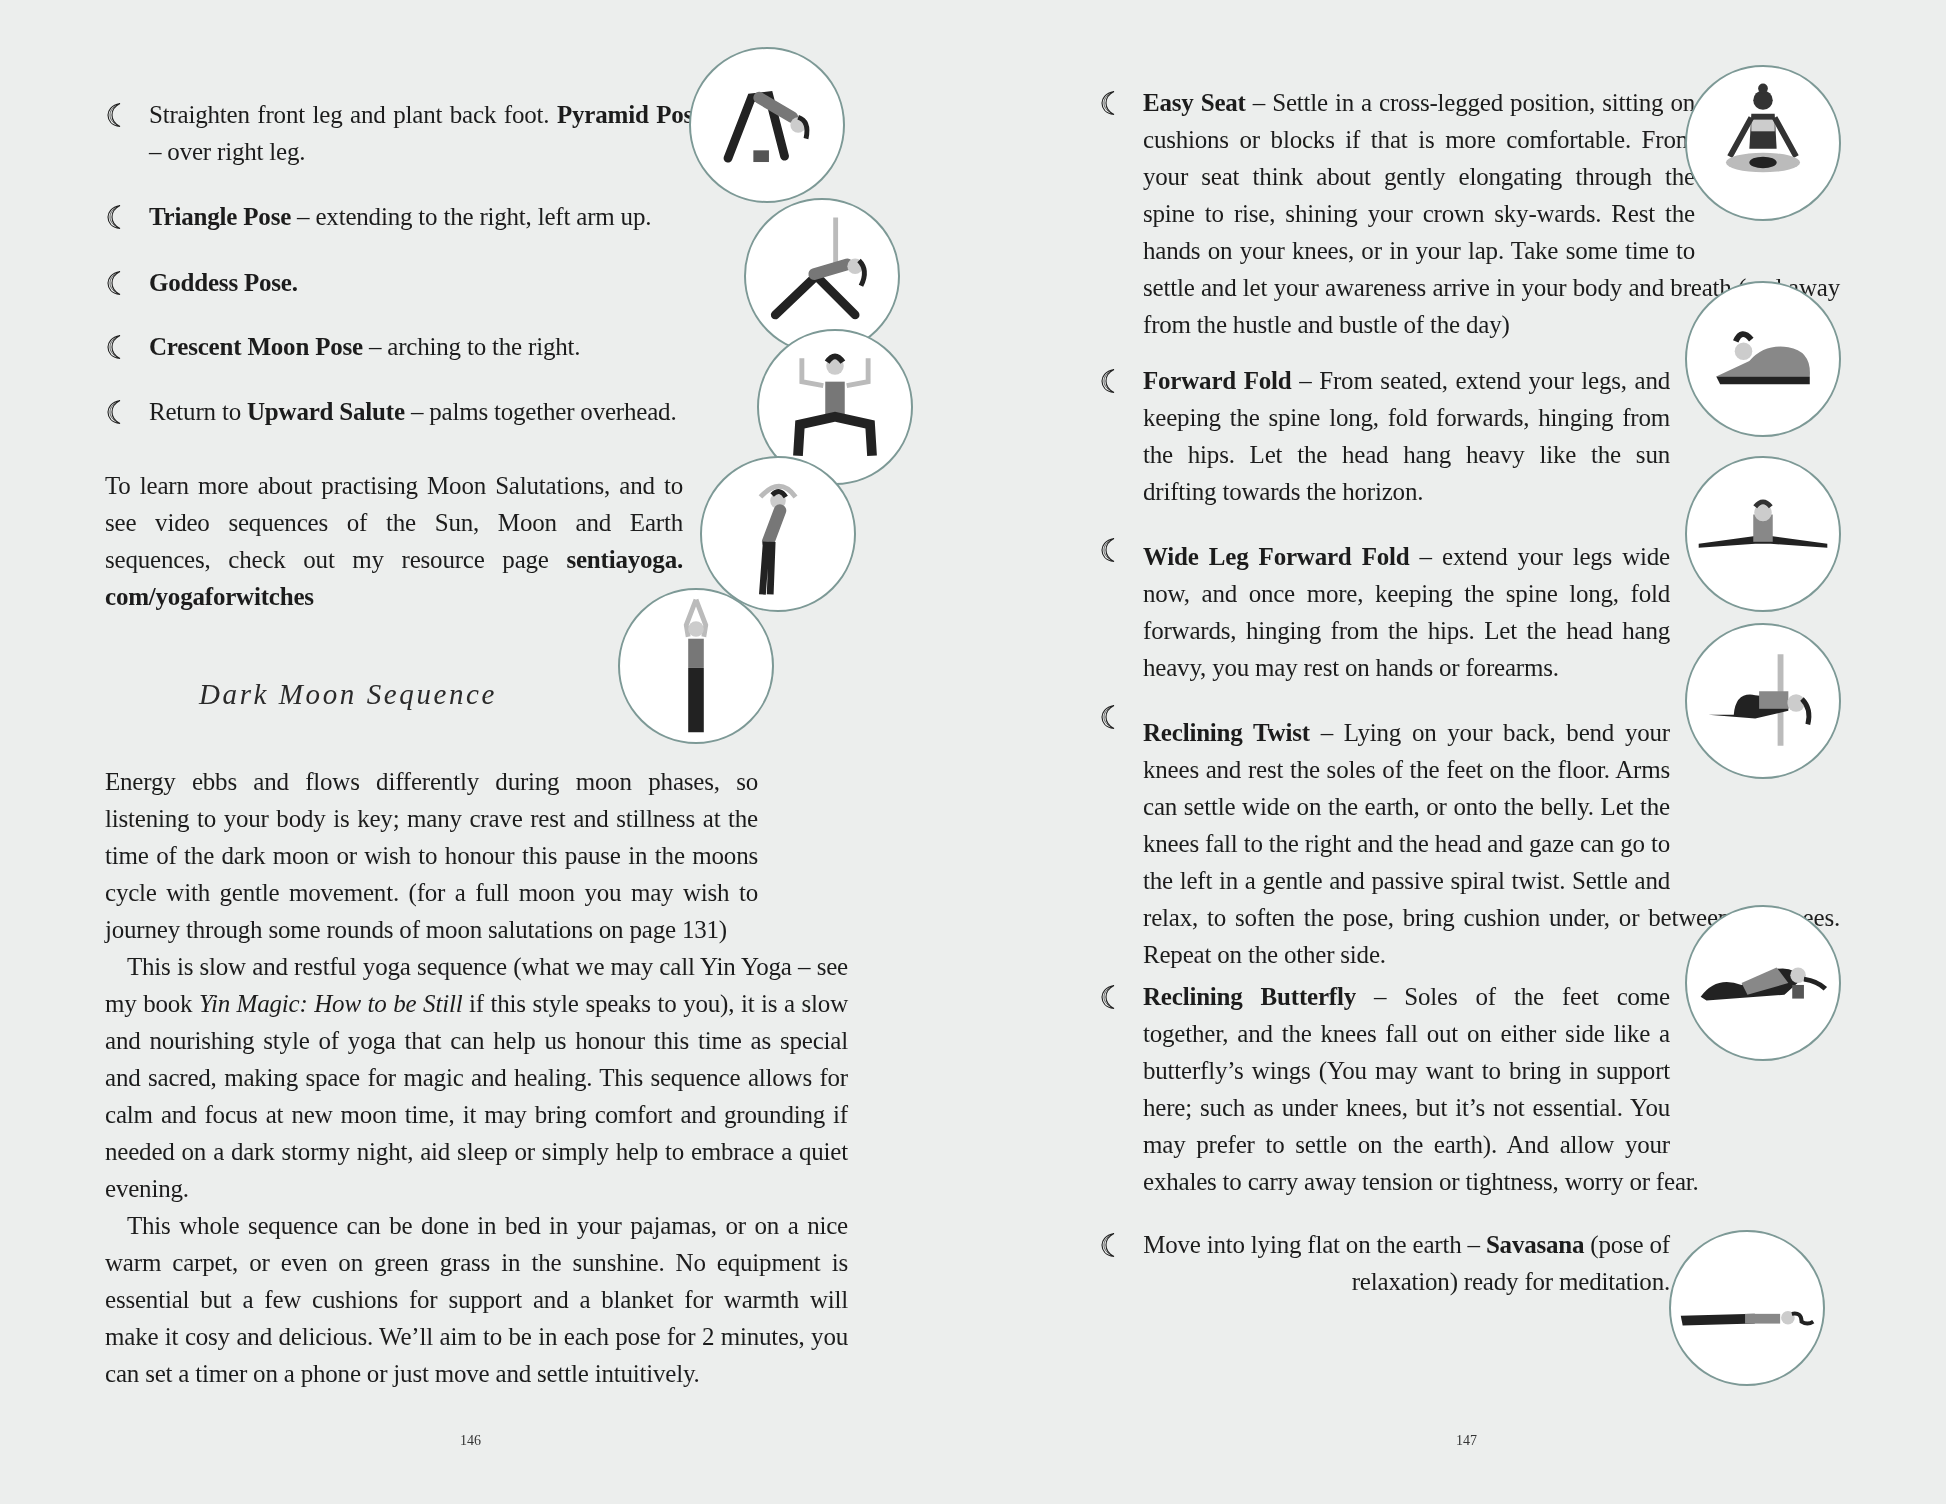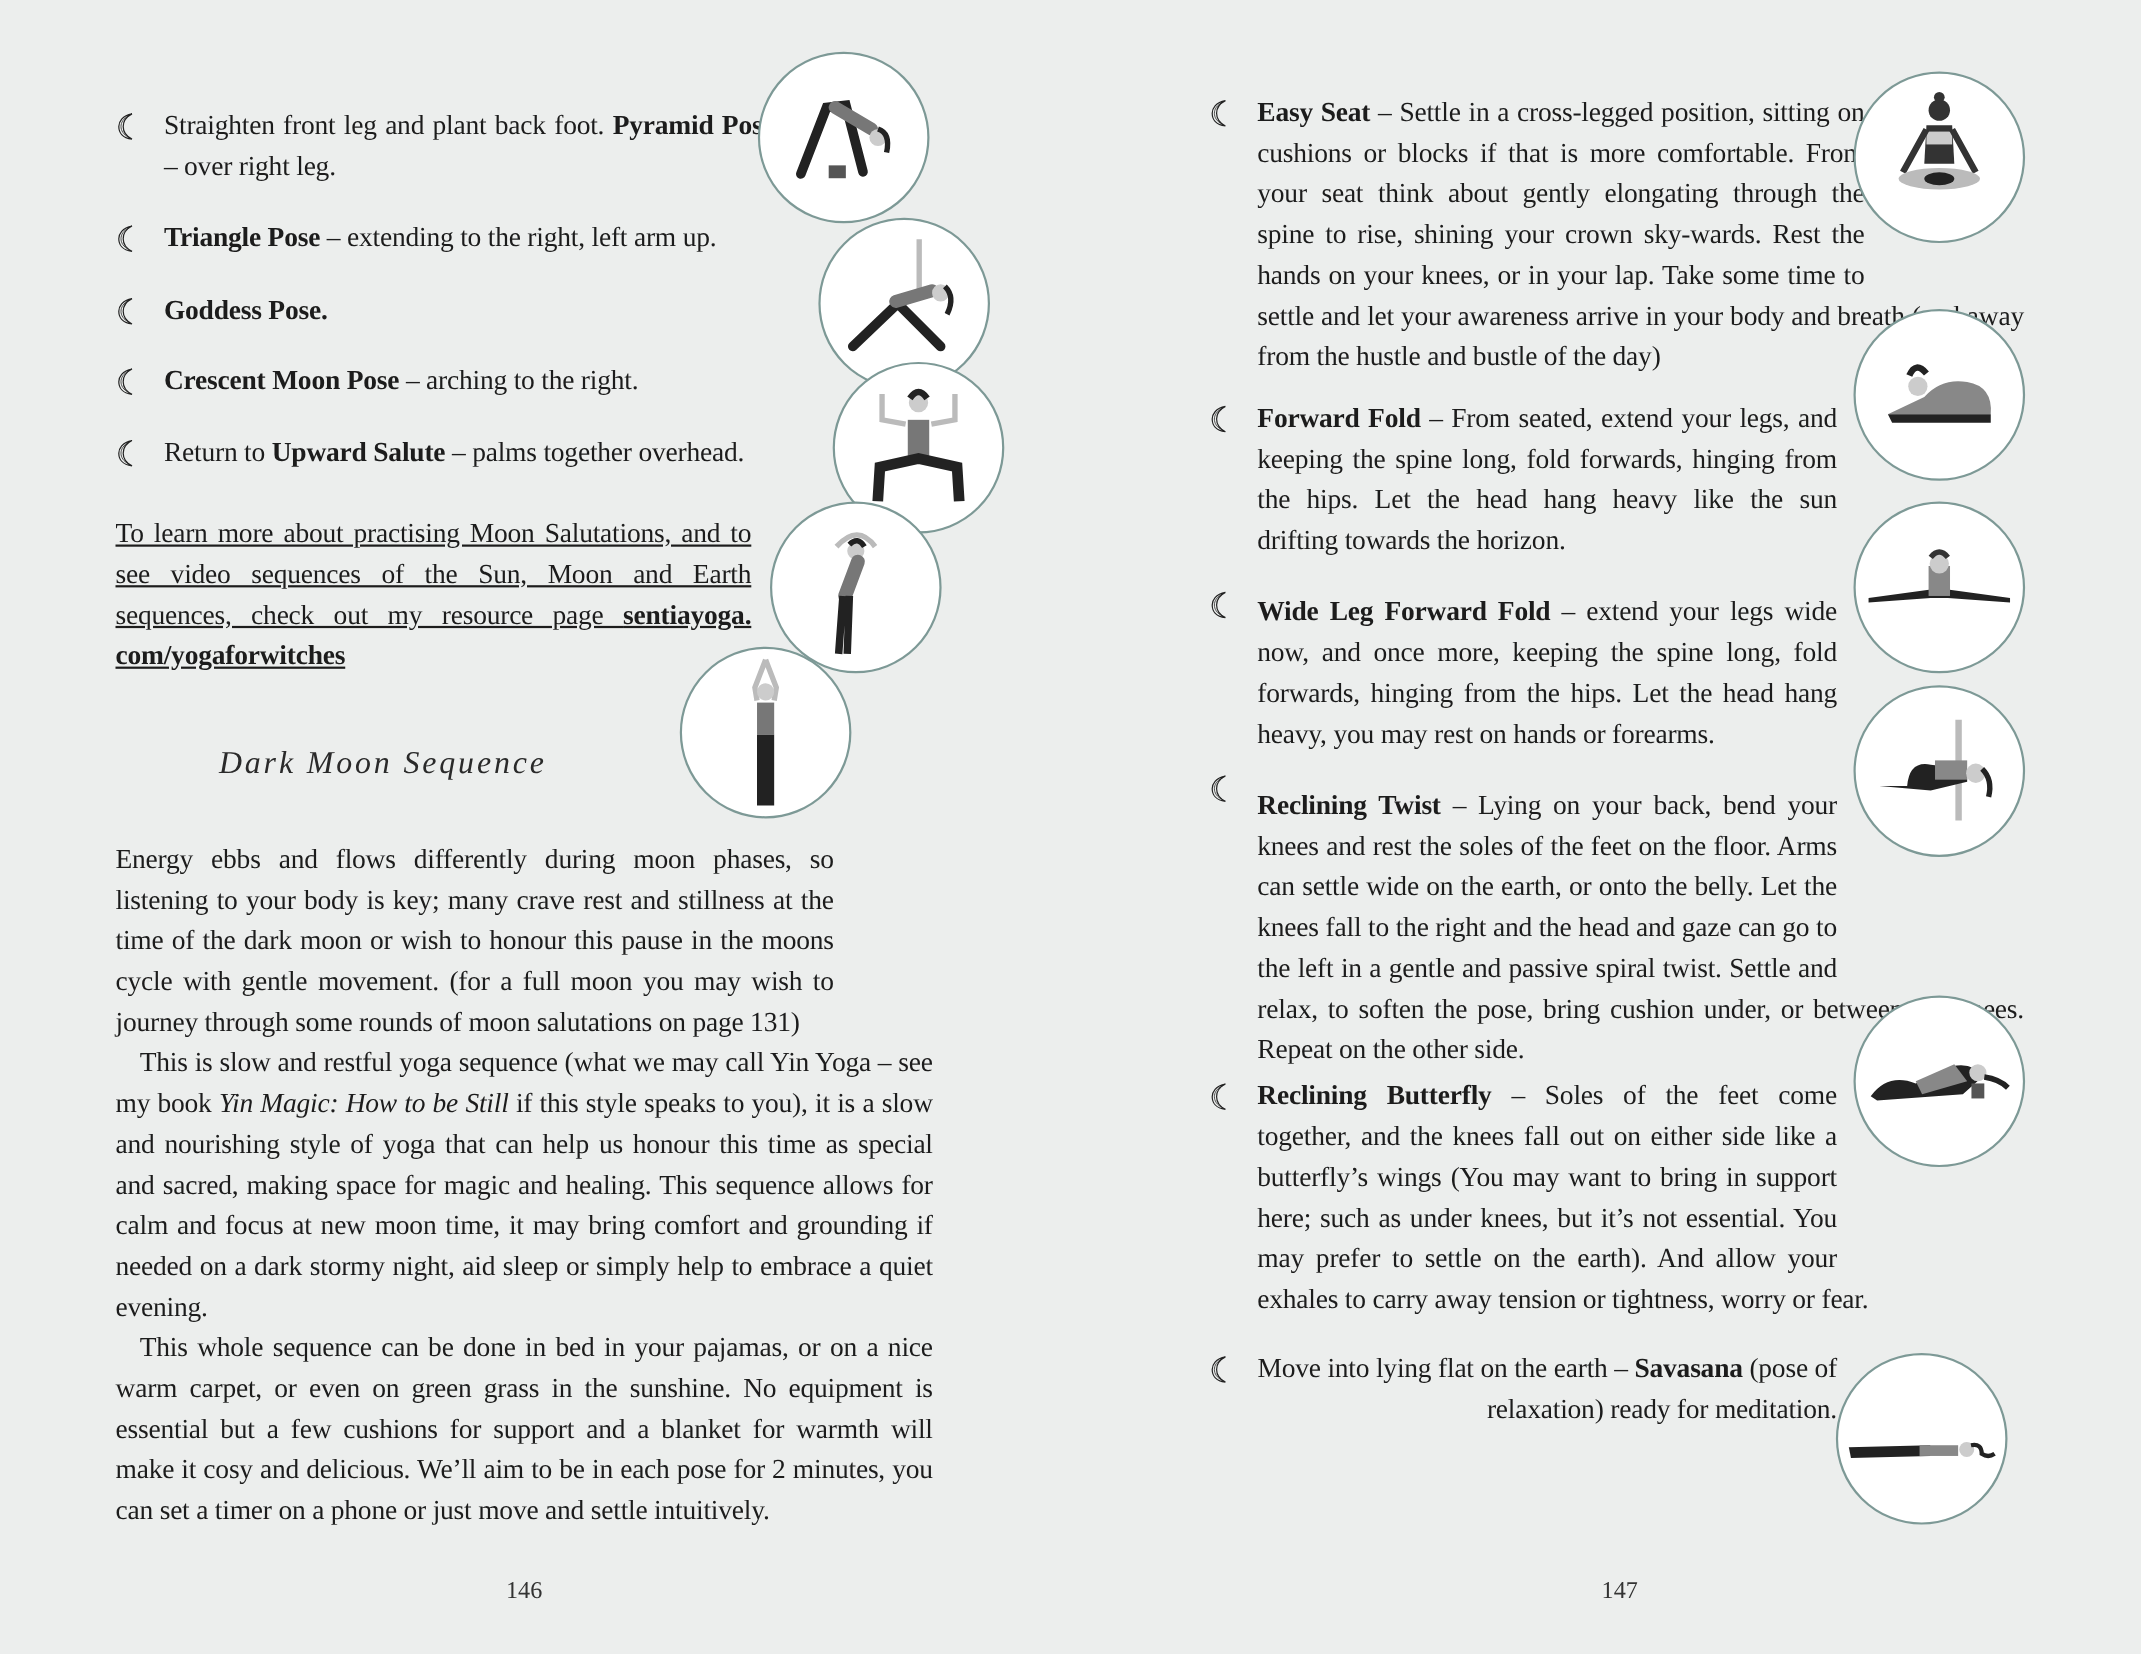--- a/index.html
+++ b/index.html
@@ -31,21 +31,21 @@
   }
   .circle svg { position: absolute; left: 0; top: 0; width: 100%; height: 100%; }
 
   .para { position: absolute; text-align: justify; }
   .para p { margin: 0; }
   .indent { text-indent: 22px; }
   .heading {
     position: absolute; font-size: 29px; letter-spacing: 2.6px;
     font-weight: normal; color: #2a2a2a; line-height: 36px;
   }
-  .page-num { position: absolute; font-size: 22px; color: #333; text-align: right; }
+  .page-num { position: absolute; font-size: 14px; color: #333; text-align: right; }
 </style>
 </head>
 <body>
 
 <svg width="0" height="0" style="position:absolute">
   <defs>
     <symbol id="moon-sym" viewBox="0 0 18 26">
       <path d="M14 1.5 C5 3 2 9 2 13 C2 18 5 23.5 14 24.5 C8 21.5 6 17 6 13 C6 9 8 4.5 14 1.5 Z" fill="none" stroke="#222" stroke-width="1.1"></path>
       <path d="M11.5 3 C6 5.5 4 9.5 4 13 C4 16.5 6 20.5 11.5 23" fill="none" stroke="#222" stroke-width="0.7"></path>
     </symbol>
@@ -94,21 +94,21 @@
 
     <div class="moon" style="left:106px;top:399px">
         <svg width="18" height="26">
           <use href="#moon-sym"></use>
         </svg>
       </div>
     <div class="item-text txt" style="left:149px;top:393px;width:640px;text-align:left">
       <span>Return to </span><span class="b">Upward Salute</span><span> – palms together overhead.</span>
     </div>
 
-    <div class="para txt" style="left:105px;top:467px;width:578px;text-decoration:underline;">
+    <div class="para txt" style="left:105px;top:467px;width:578px;">
       <span>To learn more about practising Moon Salutations, and to see video sequences of the Sun, Moon and Earth sequences, check out my resource page </span><span class="b">sentiayoga. com/yogaforwitches</span>
     </div>
 
     <div class="heading" style="left:199px;top:676px;font-style:italic;">Dark Moon Sequence</div>
 
     <div class="para txt" style="left:105px;top:763px;width:743px;">
       <p style="padding-right:90px;"><span>Energy ebbs and flows differently during moon phases, so listening to your body is key; many crave rest and stillness at the time of the dark moon or wish to honour this pause in the moons cycle with gentle movement. (for a full moon you may wish to journey through some rounds of moon salutations on page 131)</span></p>
       <p class="indent"><span>This is slow and restful yoga sequence (what we may call Yin Yoga – see my book </span><span class="i">Yin Magic: How to be Still</span><span> if this style speaks to you), it is a slow and nourishing style of yoga that can help us honour this time as special and sacred, making space for magic and healing. This sequence allows for calm and focus at new moon time, it may bring comfort and grounding if needed on a dark stormy night, aid sleep or simply help to embrace a quiet evening.</span></p>
       <p class="indent"><span>This whole sequence can be done in bed in your pajamas, or on a nice warm carpet, or even on green grass in the sunshine. No equipment is essential but a few cushions for support and a blanket for warmth will make it cosy and delicious. We’ll aim to be in each pose for 2 minutes, you can set a timer on a phone or just move and settle intuitively.</span></p>
     </div>

